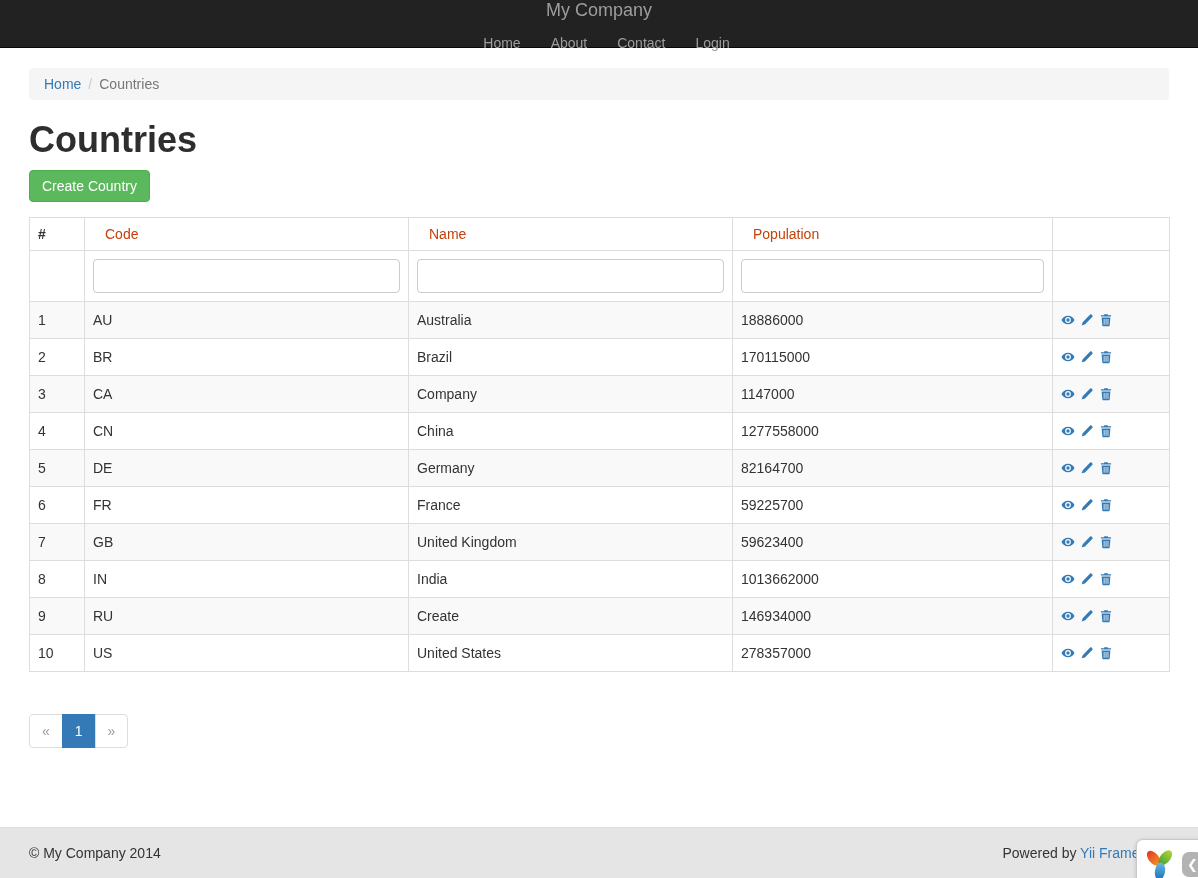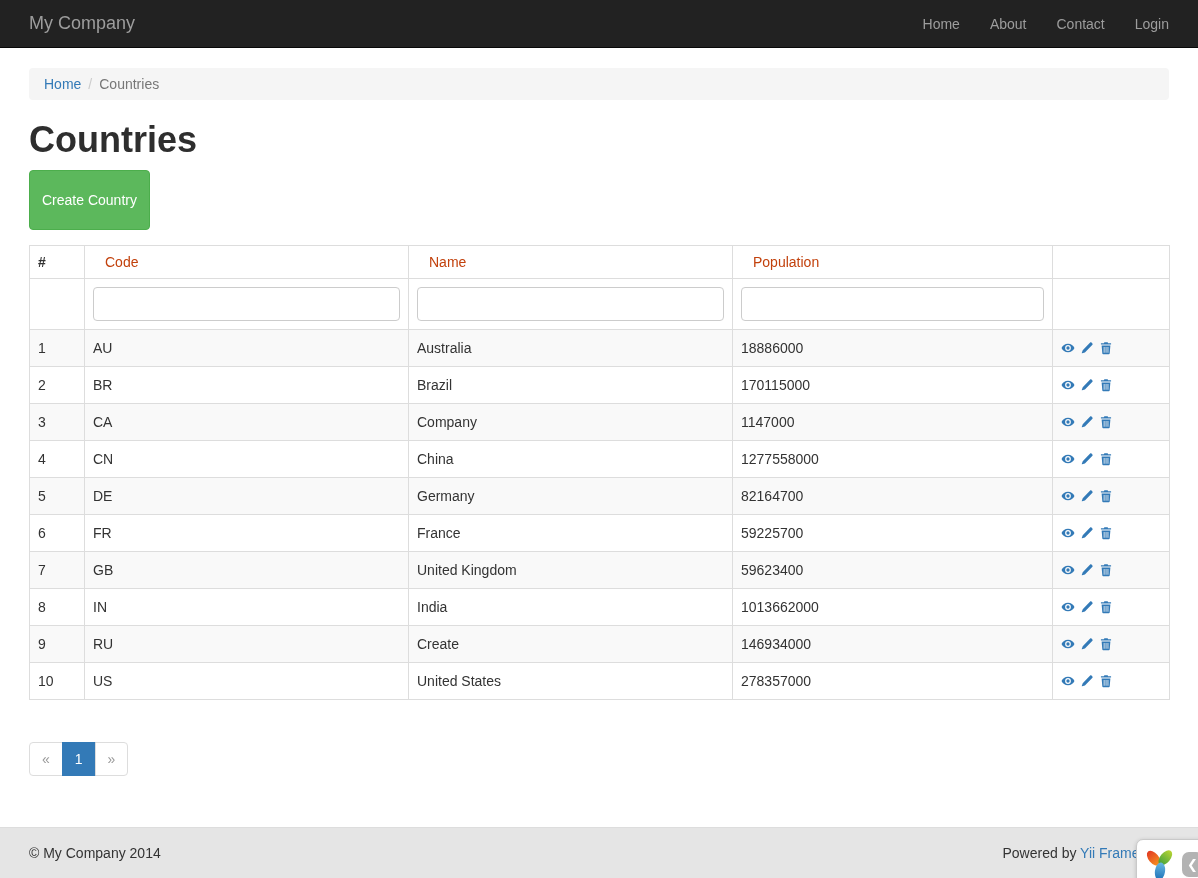--- a/index.html
+++ b/index.html
@@ -7,39 +7,39 @@
   body {
     font-family: "Liberation Sans", sans-serif;
     font-size: 14px;
     color: #333;
     background: #fff;
   }
   .page { width:1198px; height:878px; position:relative; overflow:hidden; background:#fff; }
 
   
   .navbar { height:48px; background:#222; border-bottom:1px solid #080808; }
-  .navbar .inner { width:1140px; height:100%; margin:0 auto; display:flex; align-items:center; justify-content:space-between; }
+  .navbar .inner { width:1140px; height:100%; margin:0 auto; display:flex; align-items:center; justify-content:space-between;flex-direction:column; }
   .brand { color:#9d9d9d; font-size:18px; text-decoration:none; cursor:pointer; }
   .nav { list-style:none; margin:0 -15px 0 0; padding:0; display:flex; }
   .nav li a { display:block; padding:14px 15px; color:#9d9d9d; text-decoration:none; font-size:14px; cursor:pointer; }
 
   
   .container { width:1140px; margin:0 auto; }
 
   
   .breadcrumb { display:flex; align-items:center; list-style:none; margin:20px 0; padding:8px 15px; background:#f5f5f5; border-radius:4px; }
   .breadcrumb a { color:#337ab7; text-decoration:none; cursor:pointer; }
   .breadcrumb .sep { color:#ccc; padding:0 7px; }
   .breadcrumb .active { color:#777; }
 
   
   h1.title { font-size:36px; line-height:40px; font-weight:bold; margin:20px 0 10px; color:#2e2e2e; }
   .btn-wrap { margin:0 0 15px; }
   .btn-success {
-    display:inline-block; padding:19px 12px; font-size:14px; line-height:20px;
+    display:inline-block; padding:5px 12px; font-size:14px; line-height:20px;
     color:#fff; background:#5cb85c; border:1px solid #4cae4c; border-radius:4px;
     text-decoration:none; cursor:pointer;
   }
   .summary { margin:0 0 4px; color:#333; }
 
   
   table.grid { width:1140px; border-collapse:collapse; table-layout:fixed; }
   .grid th, .grid td { border:1px solid #ddd; padding:8px; text-align:left; vertical-align:middle; font-size:14px; }
   .grid thead tr.head th { font-weight:bold; }
   .grid thead th a { color:#c2410c; text-decoration:none; font-weight:normal; cursor:pointer;margin-left:12px; }

